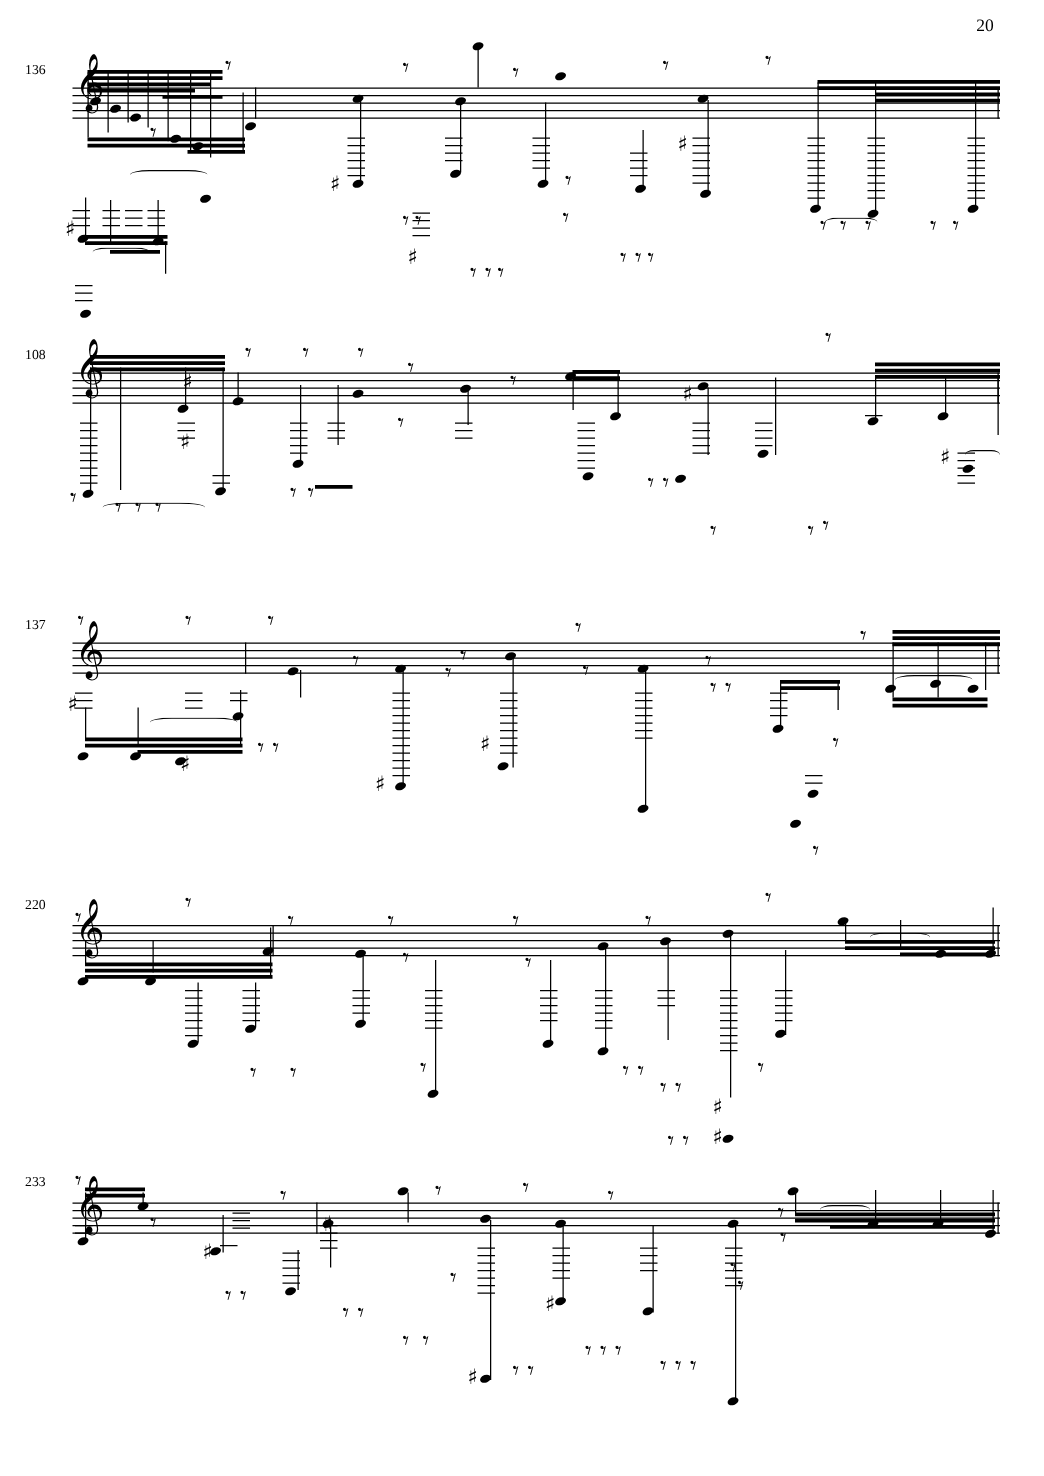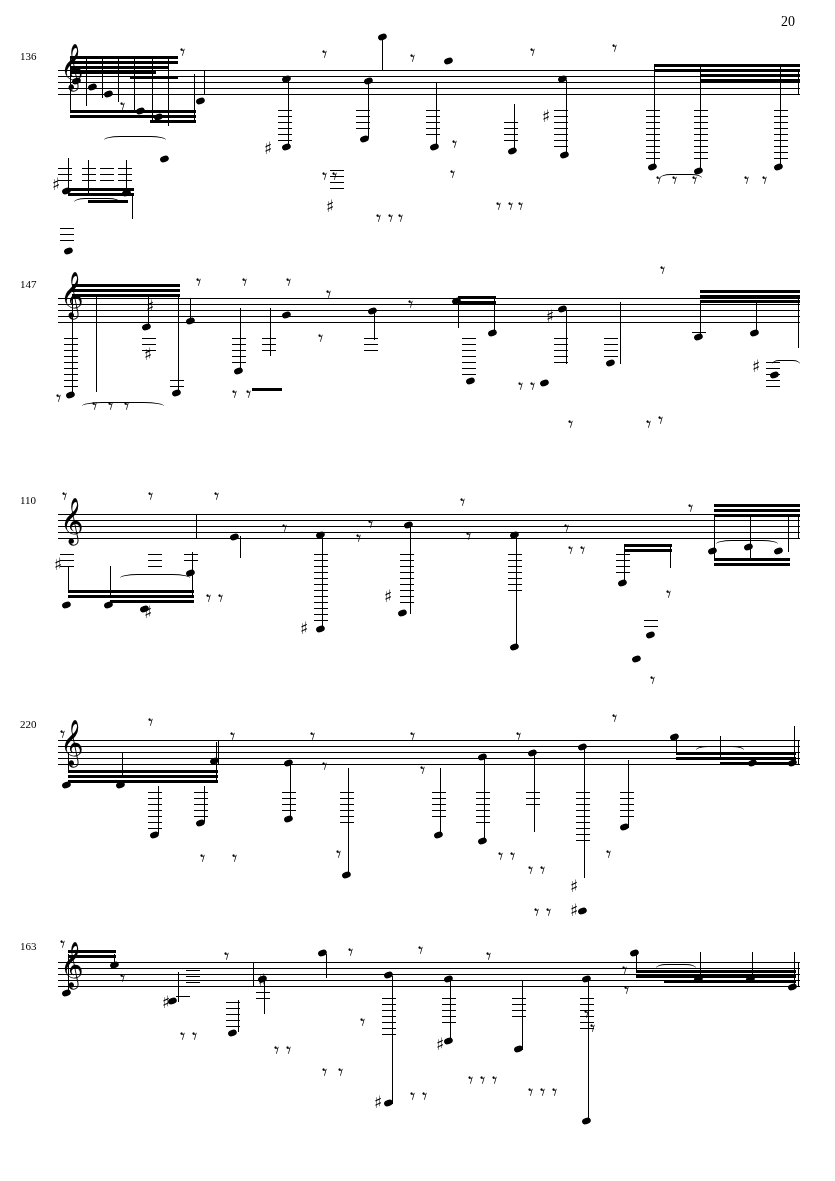--- a/index.html
+++ b/index.html
@@ -213,21 +213,21 @@
     <div class="ledger" style="left:774px;top:104px;"></div>
     <div class="ledger" style="left:774px;top:110px;"></div>
     <div class="rest8" style="left:656px;top:122px;">𝄾</div>
     <div class="rest8" style="left:672px;top:122px;">𝄾</div>
     <div class="rest8" style="left:692px;top:122px;">𝄾</div>
     <div class="rest8" style="left:744px;top:122px;">𝄾</div>
     <div class="rest8" style="left:762px;top:122px;">𝄾</div>
   </div>
 
   <div class="system" style="top:276px;height:180px;">
-    <div class="measure-number" style="left:20px;top:2px;">147</div>
+    <div class="measure-number" style="left:20px;top:2px;">108</div>
     <div class="clef" style="left:60px;top:-2px;">𝄞</div>
 
     <div class="staff" style="top:22px;">
       <div class="line"></div>
       <div class="line"></div>
       <div class="line"></div>
       <div class="line"></div>
       <div class="line"></div>
     </div>
     <div class="barline" style="left:190px;top:22px;height:25px;"></div>
@@ -346,21 +346,21 @@
     <div class="tie" style="left:772px;top:84px;width:28px;"></div>
     <div class="ledger" style="left:692px;top:56px;"></div>
     <div class="ledger" style="left:766px;top:86px;"></div>
     <div class="ledger" style="left:766px;top:92px;"></div>
     <div class="ledger" style="left:766px;top:98px;"></div>
     <div class="ledger" style="left:766px;top:104px;"></div>
     <div class="ledger" style="left:766px;top:110px;"></div>
   </div>
 
   <div class="system" style="top:492px;height:200px;">
-    <div class="measure-number" style="left:20px;top:2px;">110</div>
+    <div class="measure-number" style="left:20px;top:2px;">137</div>
     <div class="clef" style="left:60px;top:8px;">𝄞</div>
 
     <div class="staff" style="top:22px;">
       <div class="line"></div>
       <div class="line"></div>
       <div class="line"></div>
       <div class="line"></div>
       <div class="line"></div>
     </div>
     <div class="barline" style="left:196px;top:22px;height:25px;"></div>
@@ -607,21 +607,21 @@
     <div class="stem" style="left:676px;top:24px;height:18px;"></div>
     <div class="stem" style="left:720px;top:24px;height:24px;"></div>
     <div class="stem" style="left:794px;top:14px;height:36px;"></div>
     <div class="head" style="left:670px;top:22px;"></div>
     <div class="head" style="left:748px;top:48px;"></div>
     <div class="head" style="left:788px;top:48px;"></div>
     <div class="tie" style="left:696px;top:34px;width:48px;"></div>
   </div>
 
   <div class="system" style="top:918px;height:240px;">
-    <div class="measure-number" style="left:20px;top:22px;">163</div>
+    <div class="measure-number" style="left:20px;top:22px;">233</div>
     <div class="clef" style="left:60px;top:26px;">𝄞</div>
 
     <div class="staff" style="top:44px;">
       <div class="line"></div>
       <div class="line"></div>
       <div class="line"></div>
       <div class="line"></div>
       <div class="line"></div>
     </div>
     <div class="barline" style="left:253px;top:44px;height:25px;"></div>

